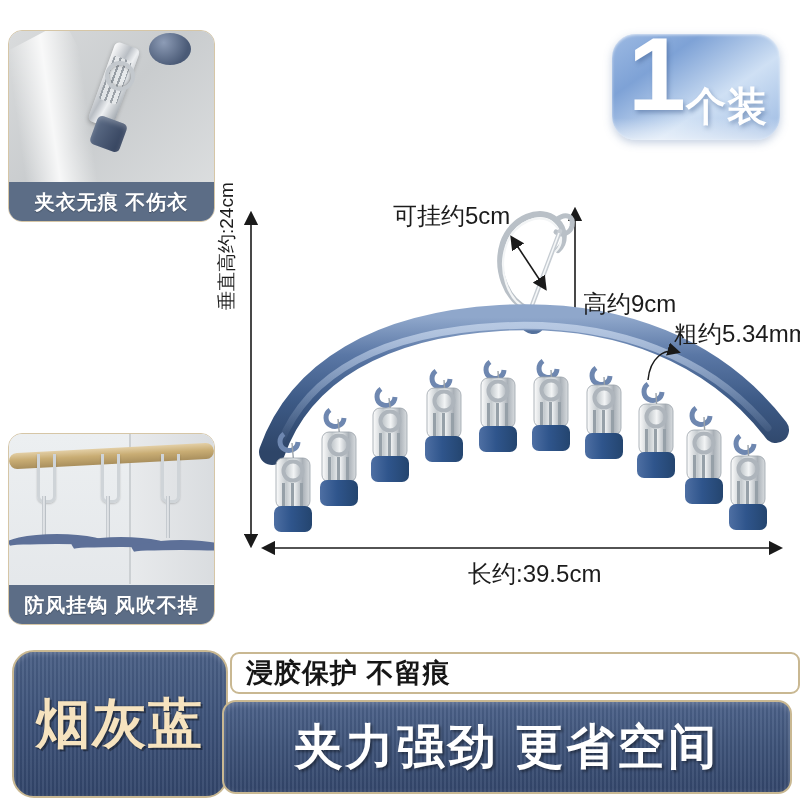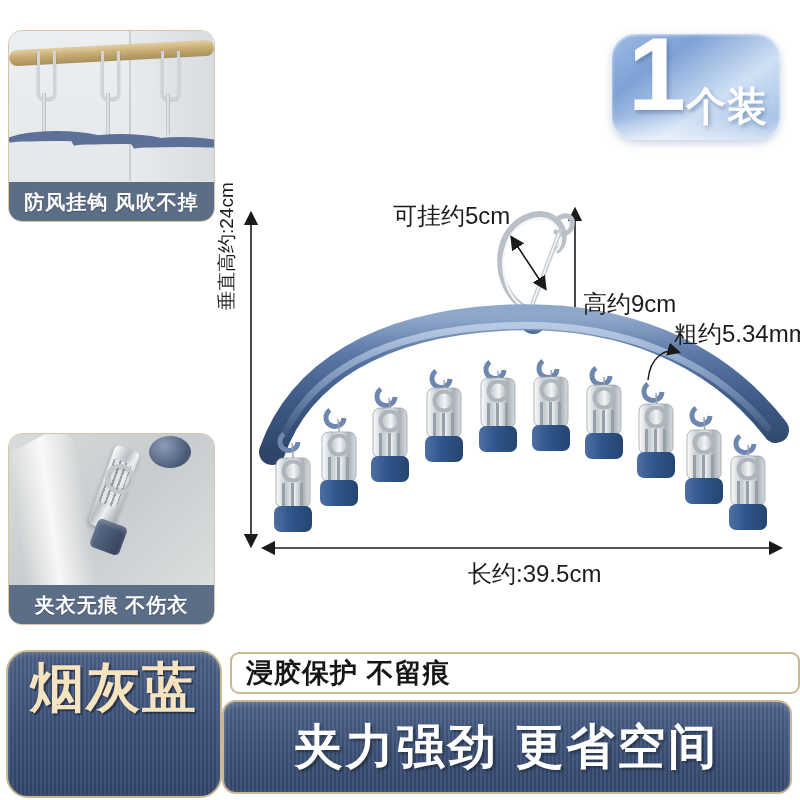--- a/index.html
+++ b/index.html
@@ -178,27 +178,27 @@
   }
   .lbl-hang   { left: 393px; top: 200px; }
   .lbl-height { left: 583px; top: 240px; margin-top: 48px; }
   .lbl-thick  { left: 674px; top: 318px; text-align: center; }
   .lbl-length { left: 468px; top: 548px; margin-top: 10px; }
 
   svg.art { position:absolute; left:0; top:0; width:800px; height:800px; pointer-events:none; }
 
   
   .color-box {
-    position:absolute; left:6px; top:650px; width:212px; height:144px;
+    position:absolute; left:12px; top:650px; width:212px; height:144px;
     border-radius: 22px;
     border: 2px solid #c9b892;
     background:
       repeating-linear-gradient(90deg, rgba(255,255,255,.06) 0 2px, rgba(0,0,0,.05) 2px 4px),
       linear-gradient(180deg,#4a6086 0%,#3c5178 50%,#32456a 100%);
-    display:flex; align-items:flex-start; justify-content:center;
+    display:flex; align-items:center; justify-content:center;
     box-shadow: inset 0 2px 5px rgba(255,255,255,.18);
   }
   .color-box span {
     font-size: 54px; font-weight: 700; letter-spacing: 2px;
     color:#f6e3bf;
     text-shadow: 2px 2px 0 rgba(0,0,0,.35), 0 0 2px rgba(0,0,0,.4);
   }
   .sub-bar {
     position:absolute; left:230px; top:652px; width:570px; height:42px;
     border: 2px solid #c9b892; border-radius: 9px;
@@ -222,47 +222,47 @@
   }
   .main-bar span {
     font-size: 48px; font-weight: 700; color:#ffffff; letter-spacing: 3px;
     text-shadow: 2px 2px 3px rgba(0,0,0,.4);
   }
 </style>
 </head>
 <body>
 
 <div class="thumb-col">
+
+  <div class="thumb">
+    <div class="thumb-photo ph1">
+      <div class="fabric"></div>
+      <div class="knob"></div>
+      <div class="clipbody"></div>
+      <div class="ring"></div>
+      <div class="cliptip"></div>
+    </div>
+    <div class="thumb-caption">夹衣无痕 不伤衣</div>
+  </div>
 
   <div class="thumb">
     <div class="thumb-photo ph2">
       <div class="wall"></div>
       <div class="rod"></div>
       <div class="hook" style="left:28px;"></div>
       <div class="stem" style="left:33px; top:62px;"></div>
       <div class="arc" style="left:-6px; top:100px; width:96px;"></div>
       <div class="hook" style="left:92px;"></div>
       <div class="stem" style="left:97px; top:62px;"></div>
       <div class="arc" style="left:58px; top:103px; width:96px;"></div>
       <div class="hook" style="left:152px;"></div>
       <div class="stem" style="left:157px; top:62px;"></div>
       <div class="arc" style="left:118px; top:106px; width:96px;"></div>
     </div>
     <div class="thumb-caption">防风挂钩 风吹不掉</div>
-  </div>
-
-  <div class="thumb">
-    <div class="thumb-photo ph1">
-      <div class="fabric"></div>
-      <div class="knob"></div>
-      <div class="clipbody"></div>
-      <div class="ring"></div>
-      <div class="cliptip"></div>
-    </div>
-    <div class="thumb-caption">夹衣无痕 不伤衣</div>
   </div>
 
 
 </div>
 
 <div class="badge">
   <div class="badge-num">1</div>
   <div class="badge-suffix">个装</div>
 </div>
 

